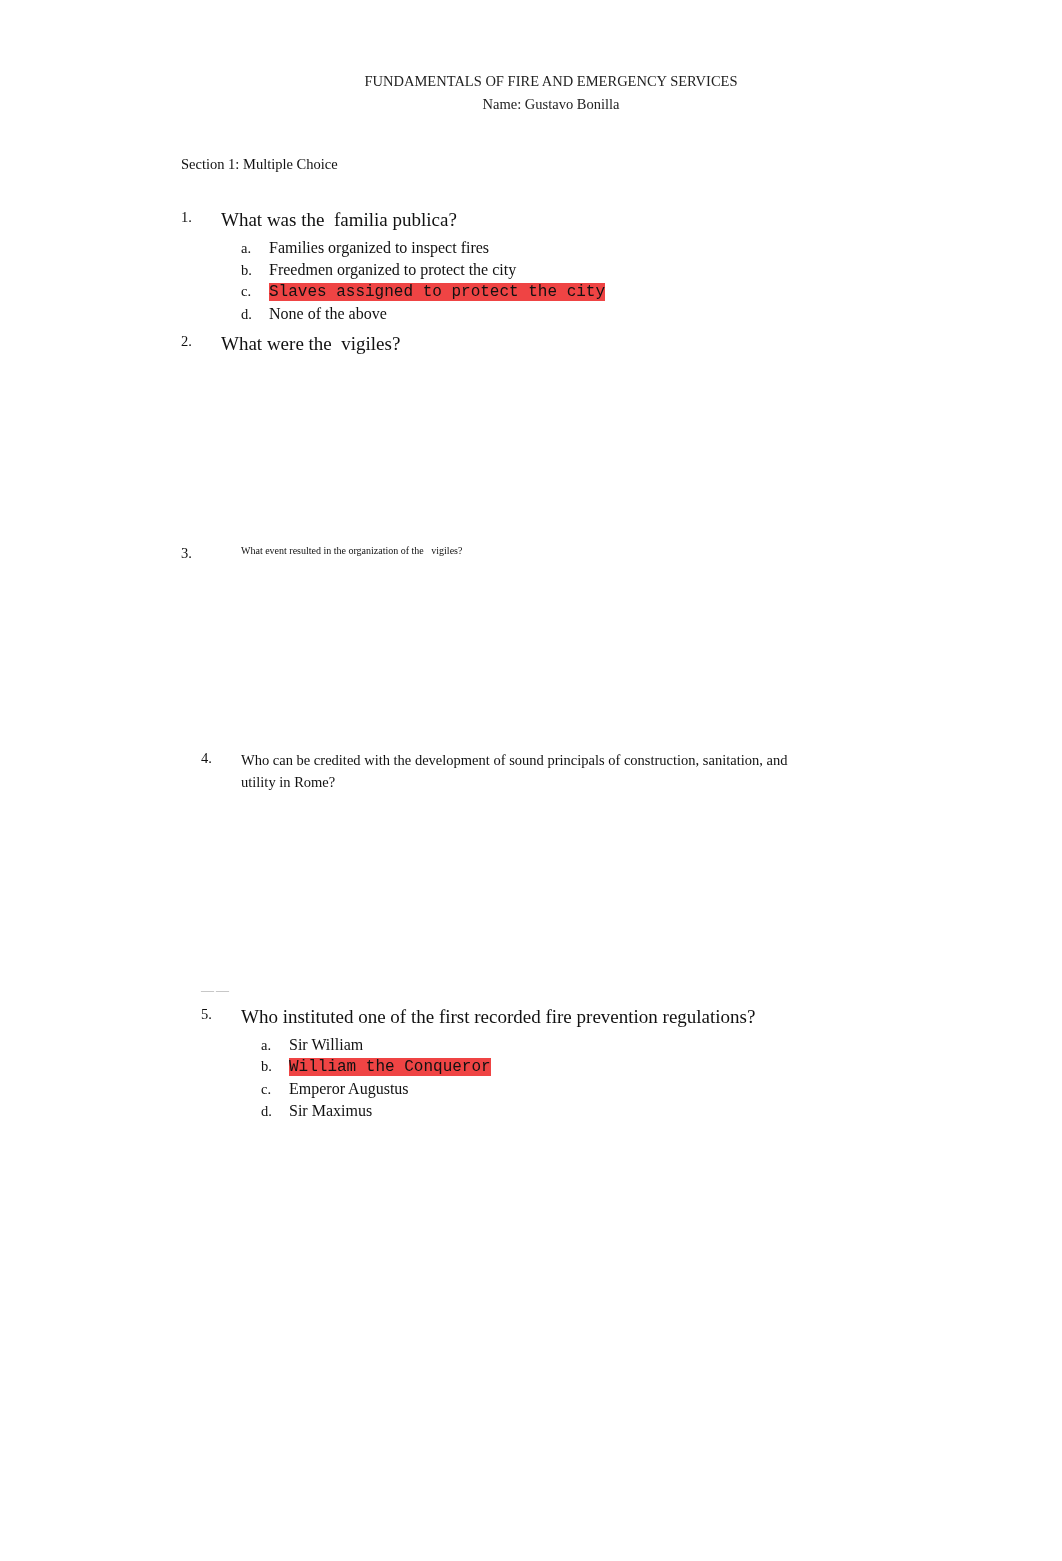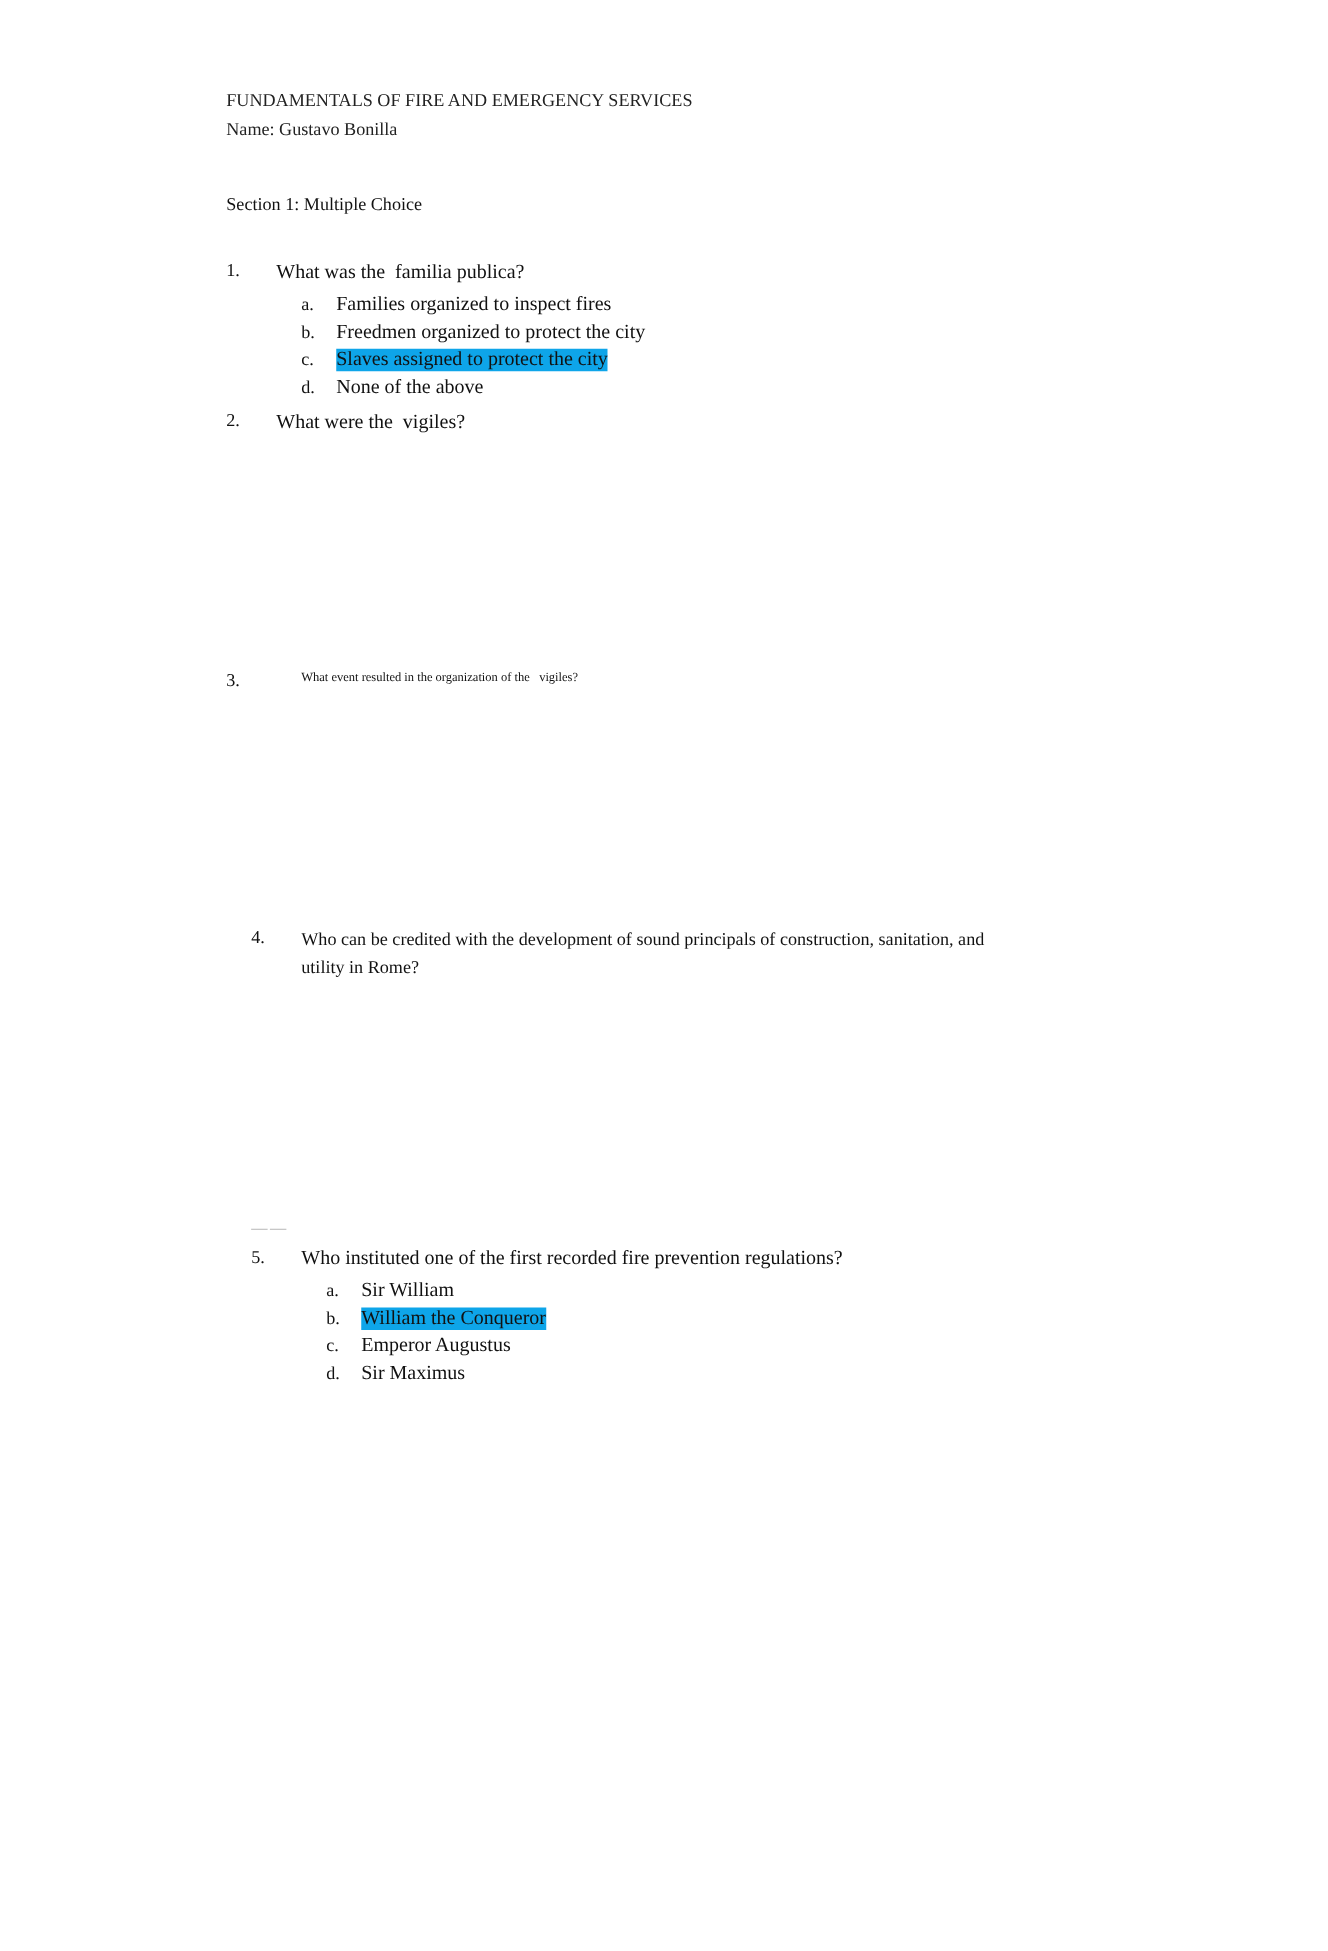--- a/index.html
+++ b/index.html
@@ -17,21 +17,21 @@
       min-height: 1561px;
     }
 
     .page {
       width: 860px;
       margin: 0 auto;
       padding: 70px 40px 80px 80px;
     }
 
     .header {
-      text-align: left;
+      text-align: center;
       margin-bottom: 40px;
     }
 
     .header-line {
       font-size: 14.5px;
       line-height: 1.6;
       color: #222;
     }
 
     .section-title {
@@ -48,21 +48,21 @@
       display: flex;
       margin-bottom: 8px;
     }
 
     .question-num {
       min-width: 40px;
       font-size: 14.5px;
     }
 
     .question-text {
-      font-size: 16px;
+      font-size: 19px;
       flex: 1;
     }
 
     .options-list {
       list-style: none;
       margin-left: 60px;
       margin-bottom: 10px;
     }
 
     .option-item {
@@ -75,21 +75,22 @@
     .option-letter {
       min-width: 28px;
       font-size: 14.5px;
     }
 
     .option-text {
       font-size: 16px;
     }
 
     .highlight-yellow {
-      background-color: #0ea5e9;
+      background-color: #ef4444;
+      font-family: Liberation Mono, monospace;
     }
 
     .spacer-large {
       height: 180px;
     }
 
     .q3-block {
       margin-left: 0px;
       display: flex;
       margin-bottom: 8px;

